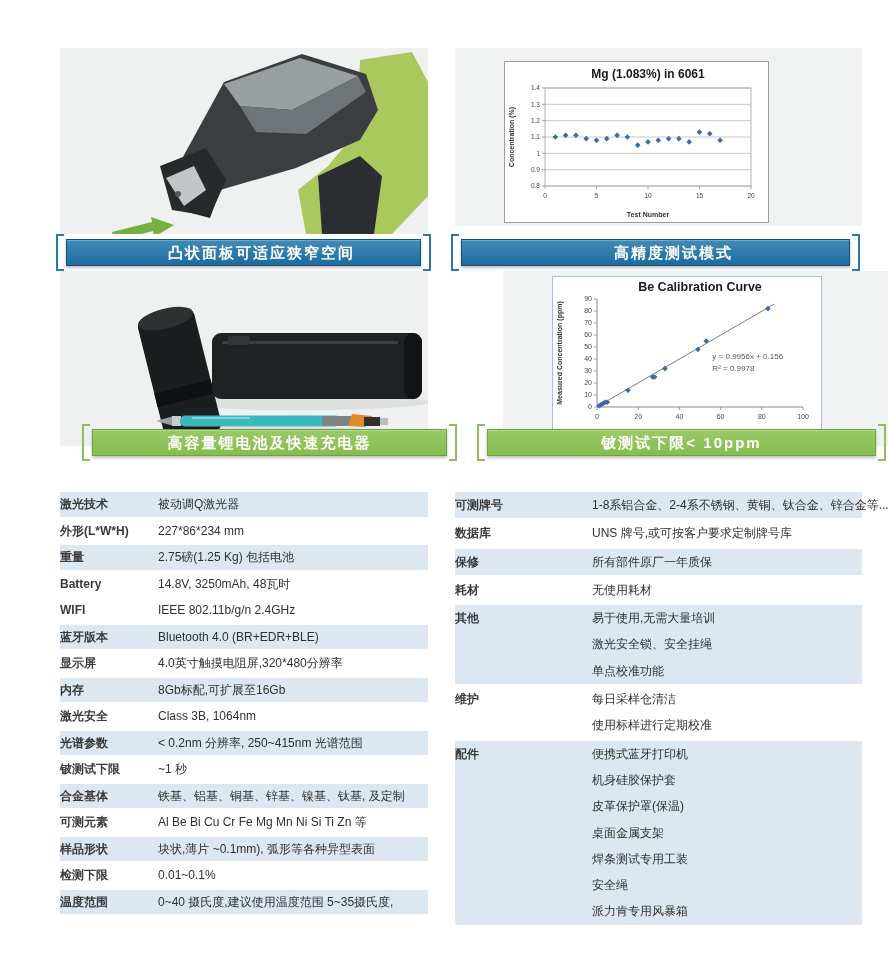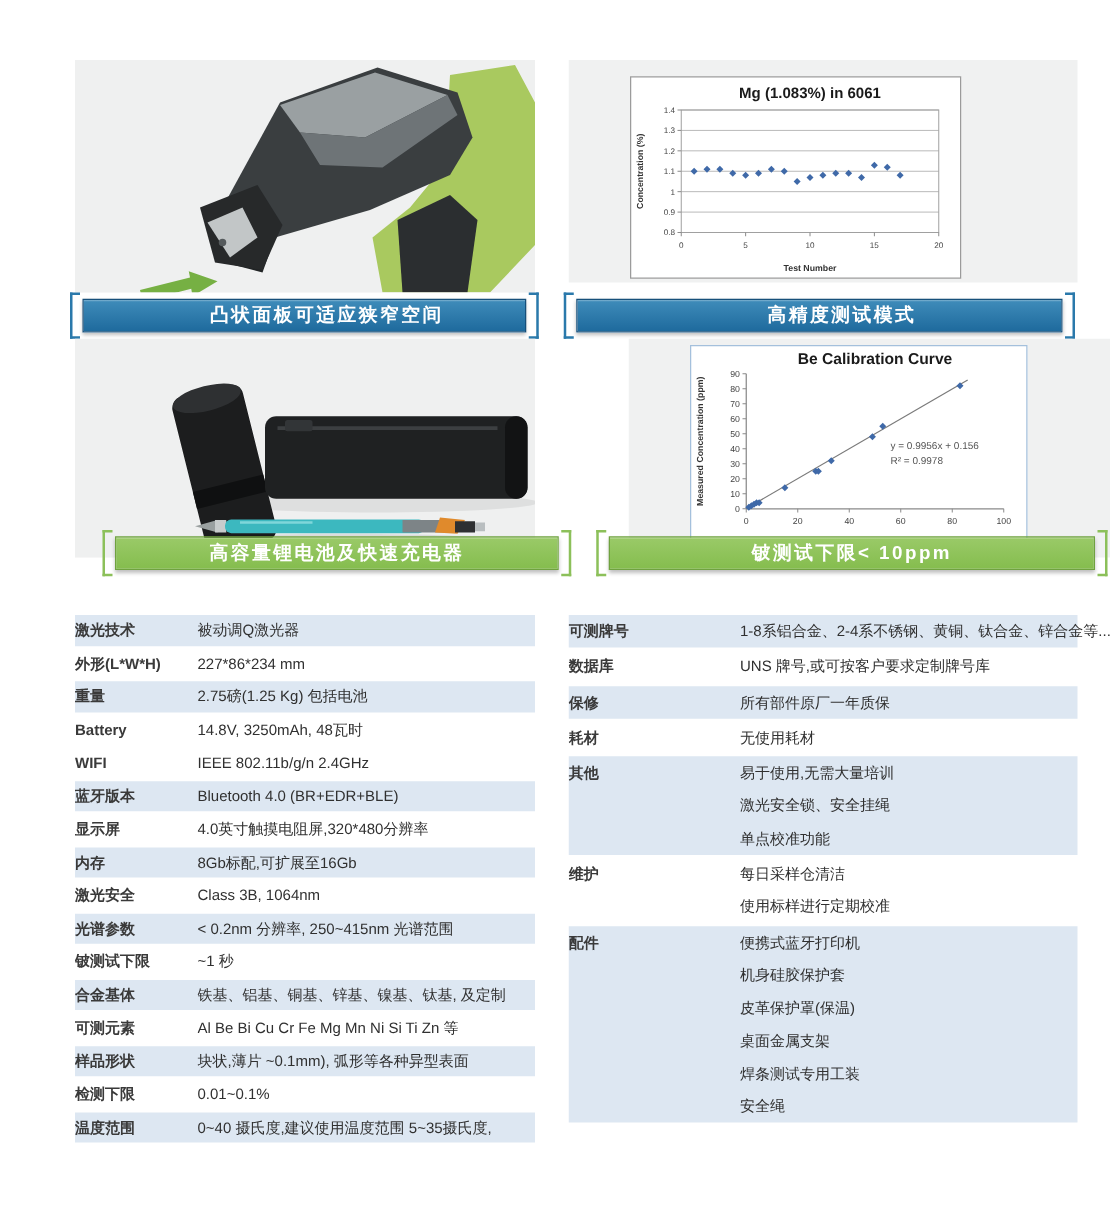--- a/index.html
+++ b/index.html
@@ -357,17 +357,18 @@
       </div>
       <div class="sgroup shade">
         <div class="slabel">配件</div>
         <div class="slines">
           <div class="sline">便携式蓝牙打印机</div>
           <div class="sline">机身硅胶保护套</div>
           <div class="sline">皮革保护罩(保温)</div>
           <div class="sline">桌面金属支架</div>
           <div class="sline">焊条测试专用工装</div>
           <div class="sline">安全绳</div>
+          <div class="sline">派力肯专用风暴箱</div>
         </div>
       </div>
     </div>
 
 </div>
 
 </body></html>

